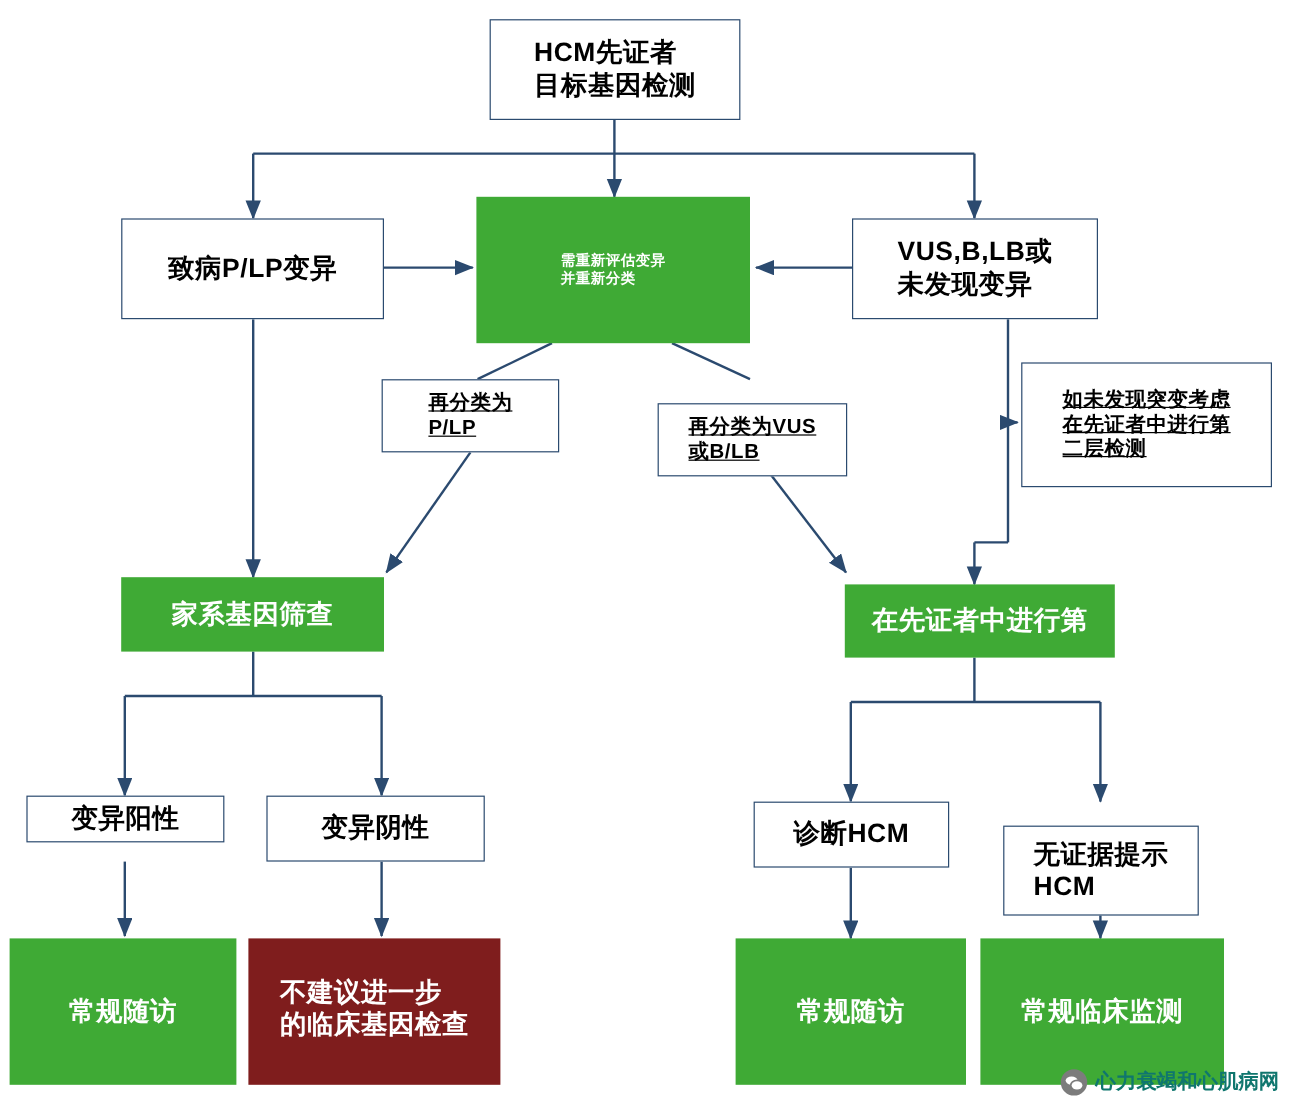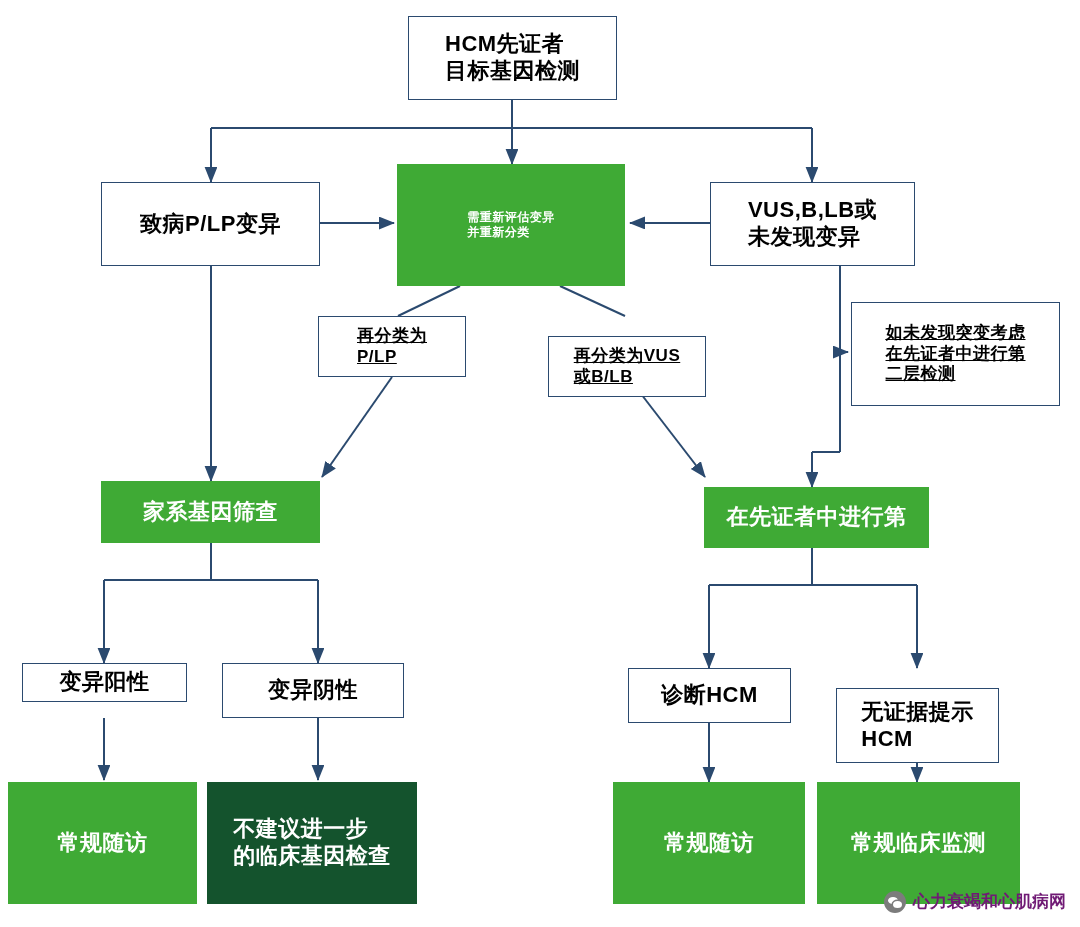--- a/index.html
+++ b/index.html
@@ -42,43 +42,44 @@
     background: #ffffff;
     border: 1.5px solid #2b4a6f;
     color: #000000;
   }
   .node.green {
     background: #3faa35;
     border: none;
     color: #ffffff;
   }
   .node.orange {
-    background: #14532d;
+    background: #7f1d1d;
     border: none;
     color: #ffffff;
+    font-family: Liberation Mono, monospace;
   }
   .node.small {
     font-size: 17px;
     font-weight: bold;
     text-decoration: underline;
   }
   .node.big {
     font-size: 22px;
   }
   .node.mid {
     font-size: 12px;
   }
   .watermark {
     position: absolute;
     right: 14px;
     bottom: 14px;
     display: flex;
     align-items: center;
     gap: 7px;
-    color: #701a75;
+    color: #0f766e;
     font-size: 17px;
     font-weight: bold;
   }
   .wechat-icon {
     width: 22px;
     height: 22px;
     border-radius: 50%;
     background: #7c7c7c;
     position: relative;
     flex: none;

